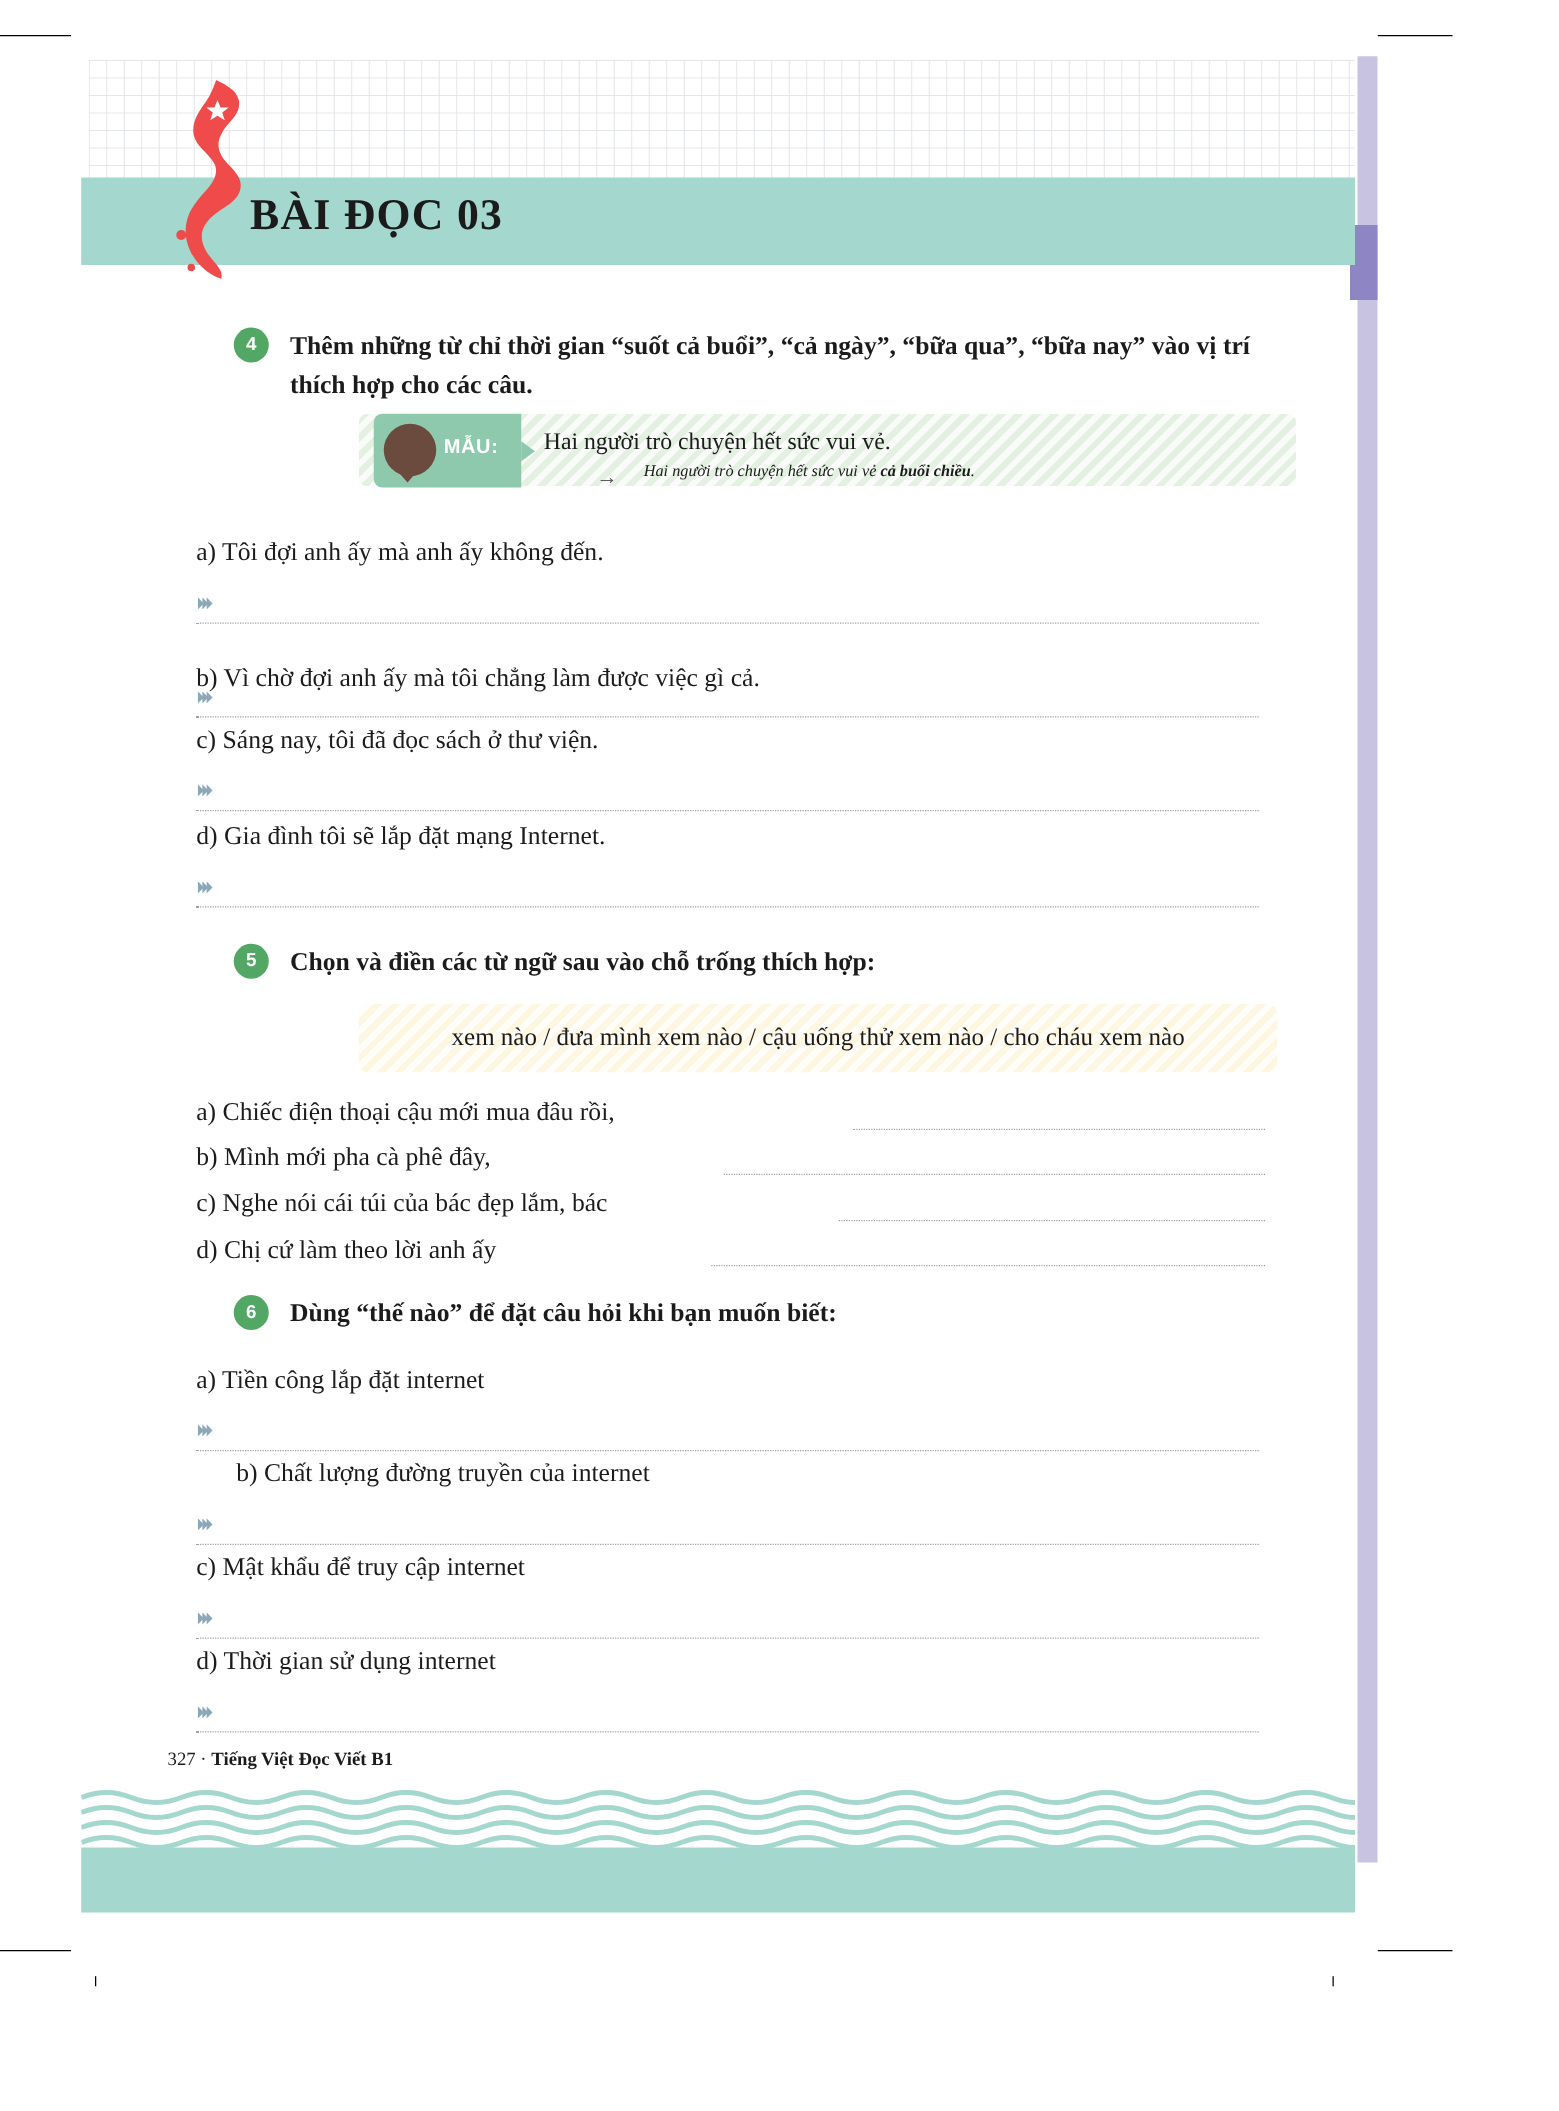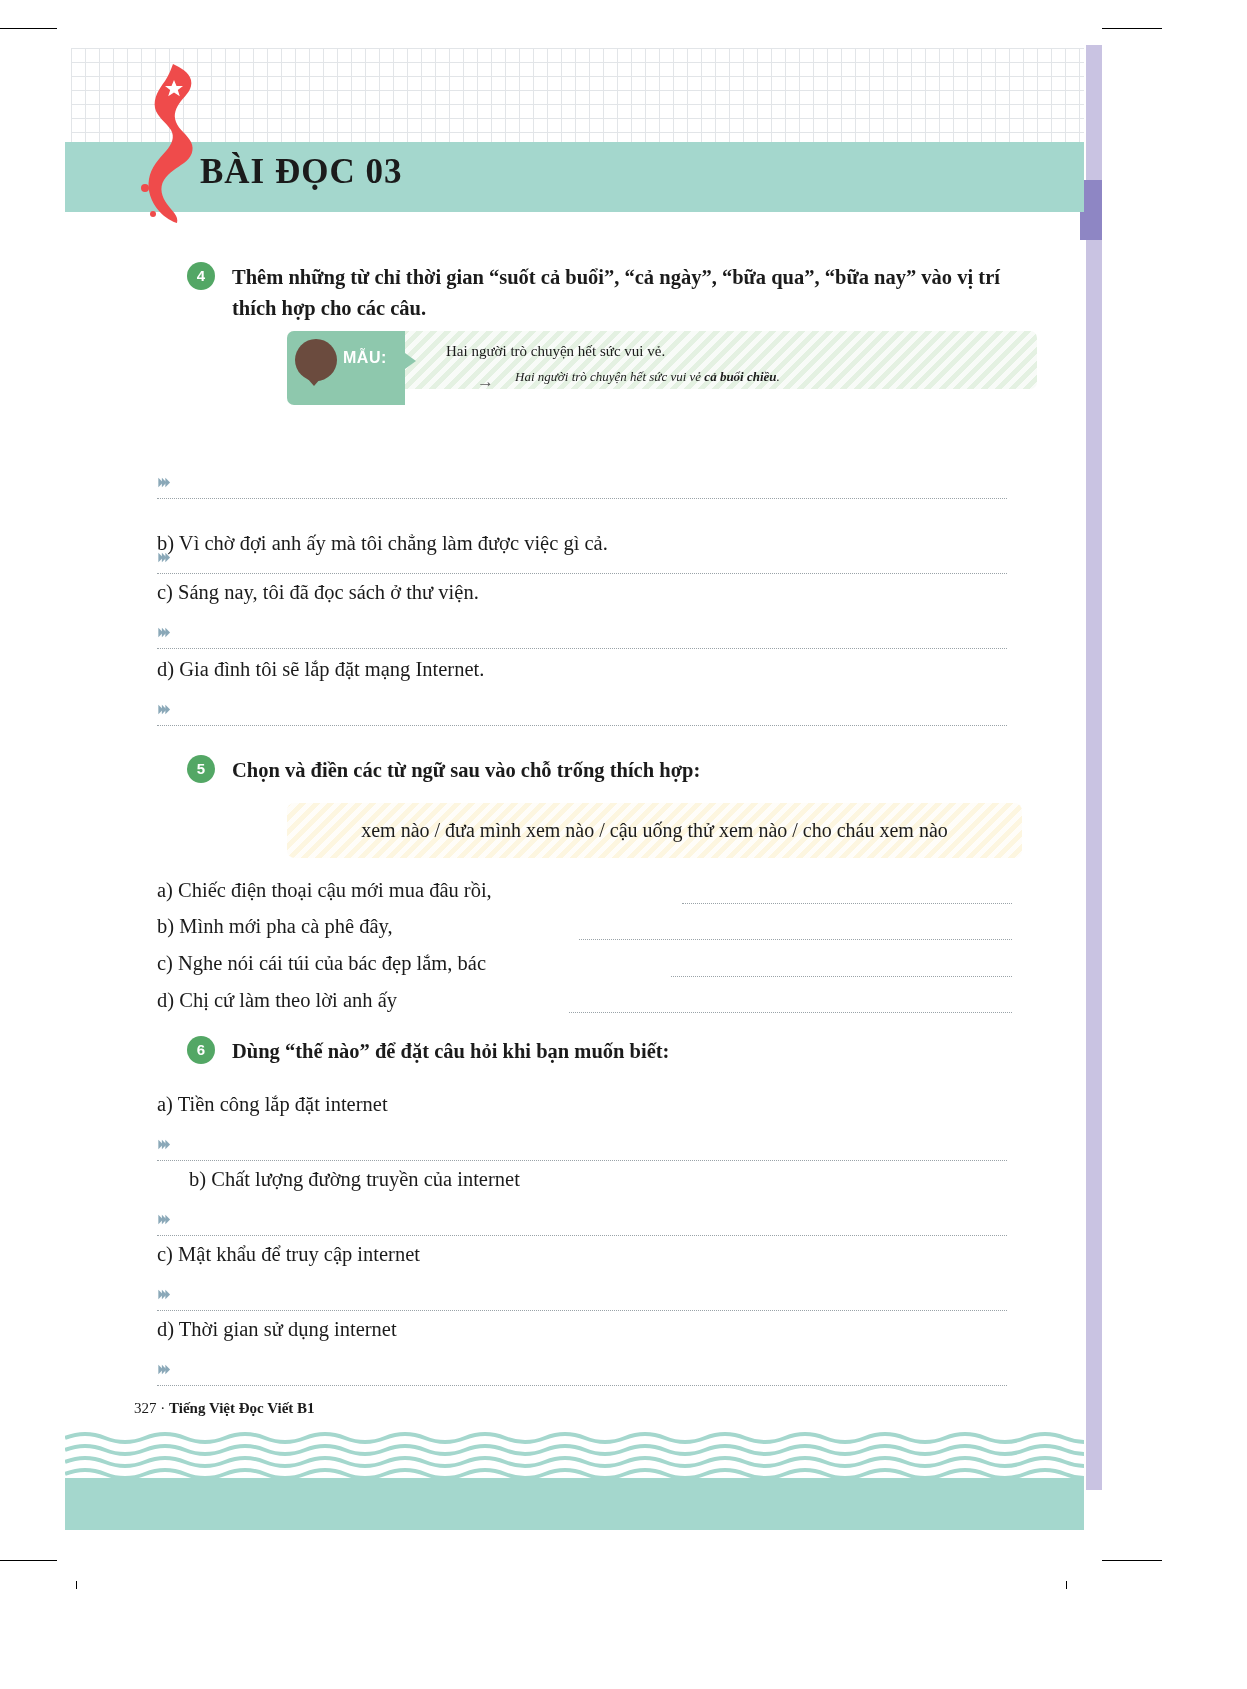--- a/index.html
+++ b/index.html
@@ -143,24 +143,24 @@
     background-image: repeating-linear-gradient(
       -45deg,
       rgba(255,255,255,0.75) 0px,
       rgba(255,255,255,0.75) 5px,
       rgba(255,255,255,0) 5px,
       rgba(255,255,255,0) 10px);
     border-radius: 7px;
   }
   .sample-bubble {
     position: absolute;
-    left: 0px;
+    left: 12px;
     top: 0px;
     width: 118px;
-    height: 74px;
+    height: 59px;
     background: #8ec8ad;
     border-radius: 7px 0 0 7px;
   }
   .sample-bubble:after {
     content: "";
     position: absolute;
     right: -11px;
     top: 22px;
     width: 0;
     height: 0;
@@ -194,23 +194,22 @@
     font-family: "Liberation Sans", sans-serif;
     font-weight: bold;
     font-size: 16px;
     color: #ffffff;
     letter-spacing: 0.5px;
   }
   .sample-line1 {
     position: absolute;
     left: 148px;
     top: 12px;
-    font-size: 15px;
-    color: #1b1b1b;
-    margin-left: 11px;
+    font-size: 19px;
+    color: #1b1b1b;
   }
   .sample-arrow {
     position: absolute;
     left: 190px;
     top: 41px;
     font-size: 17px;
     color: #5a5a5a;
   }
   .sample-line2 {
     position: absolute;
@@ -352,20 +351,21 @@
         <div class="bubble-dot"></div>
         <div class="sample-label">MẪU:</div>
       </div>
       <div class="sample-line1">Hai người trò chuyện hết sức vui vẻ.</div>
       <div class="sample-arrow">→</div>
       <div class="sample-line2">
         <span>Hai người trò chuyện hết sức vui vẻ </span><b>cả buổi chiều</b><span>.</span>
       </div>
     </div>
 
+    <div class="q" style="top:428px;">a) Tôi đợi anh ấy mà anh ấy không đến.</div>
     <div class="ans-row" style="top:473px;">
       <div class="arrow-ic">⏵⏵⏵</div>
       <div class="dotline"></div>
     </div>
 
     <div class="q" style="top:529px;">b) Vì chờ đợi anh ấy mà tôi chẳng làm được việc gì cả.</div>
     <div class="ans-row" style="top:548px;">
       <div class="arrow-ic">⏵⏵⏵</div>
       <div class="dotline"></div>
     </div>

